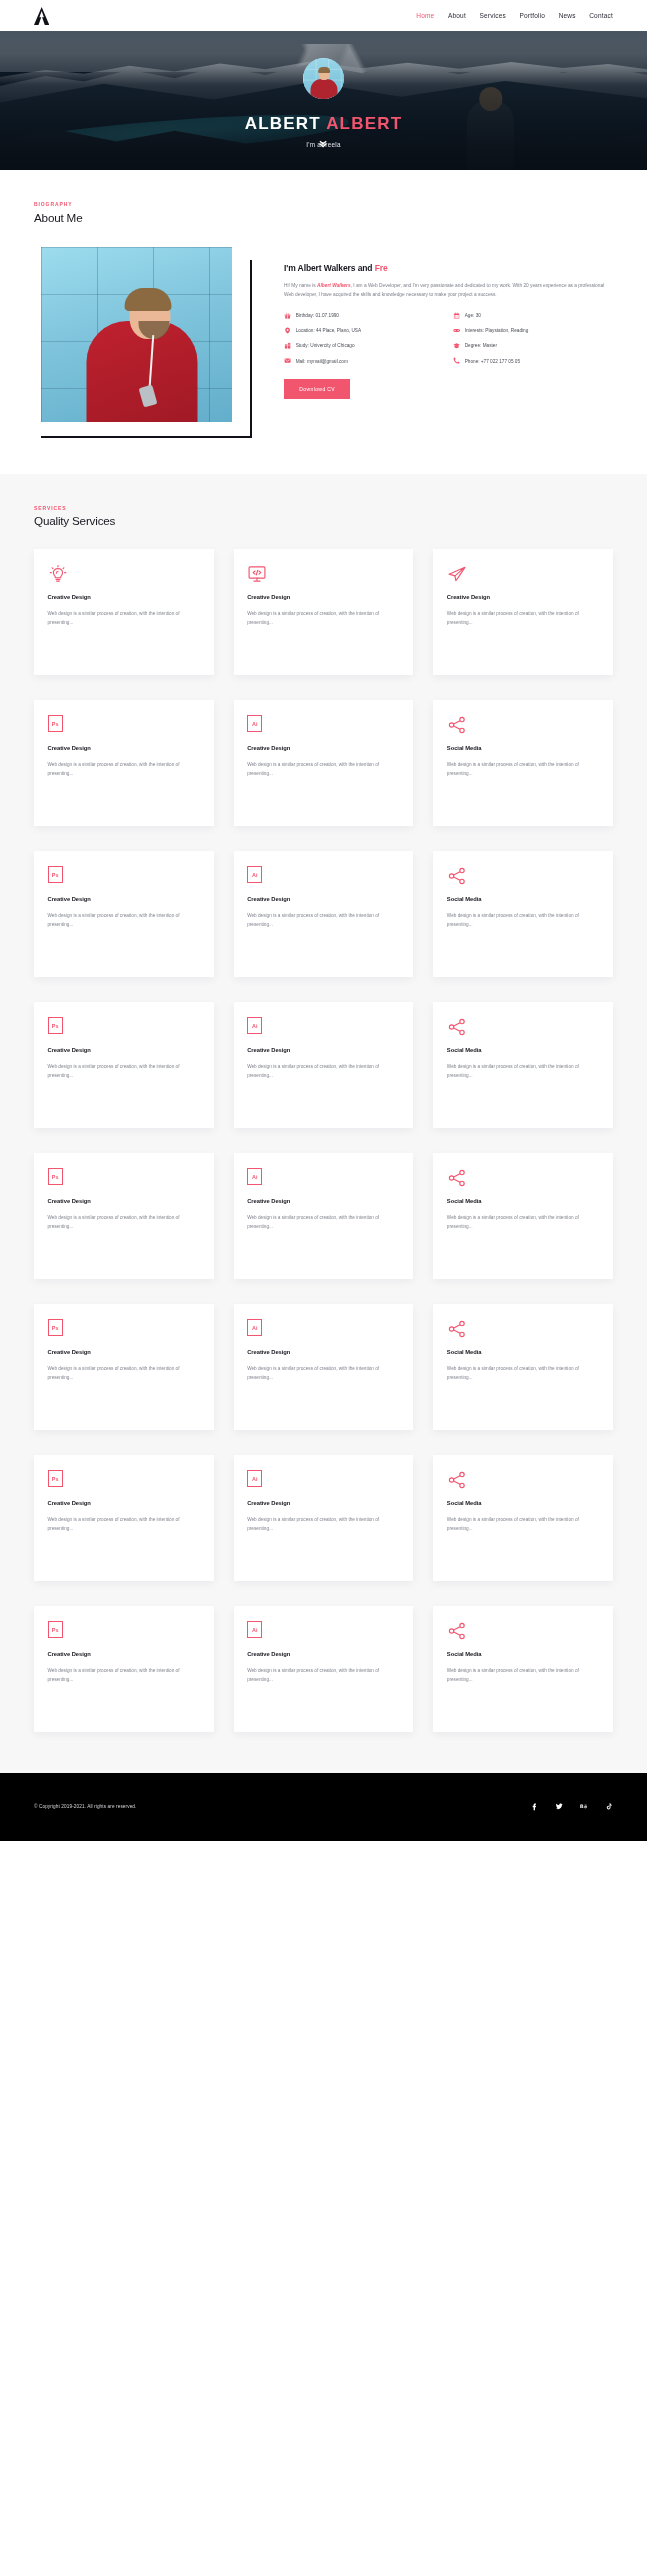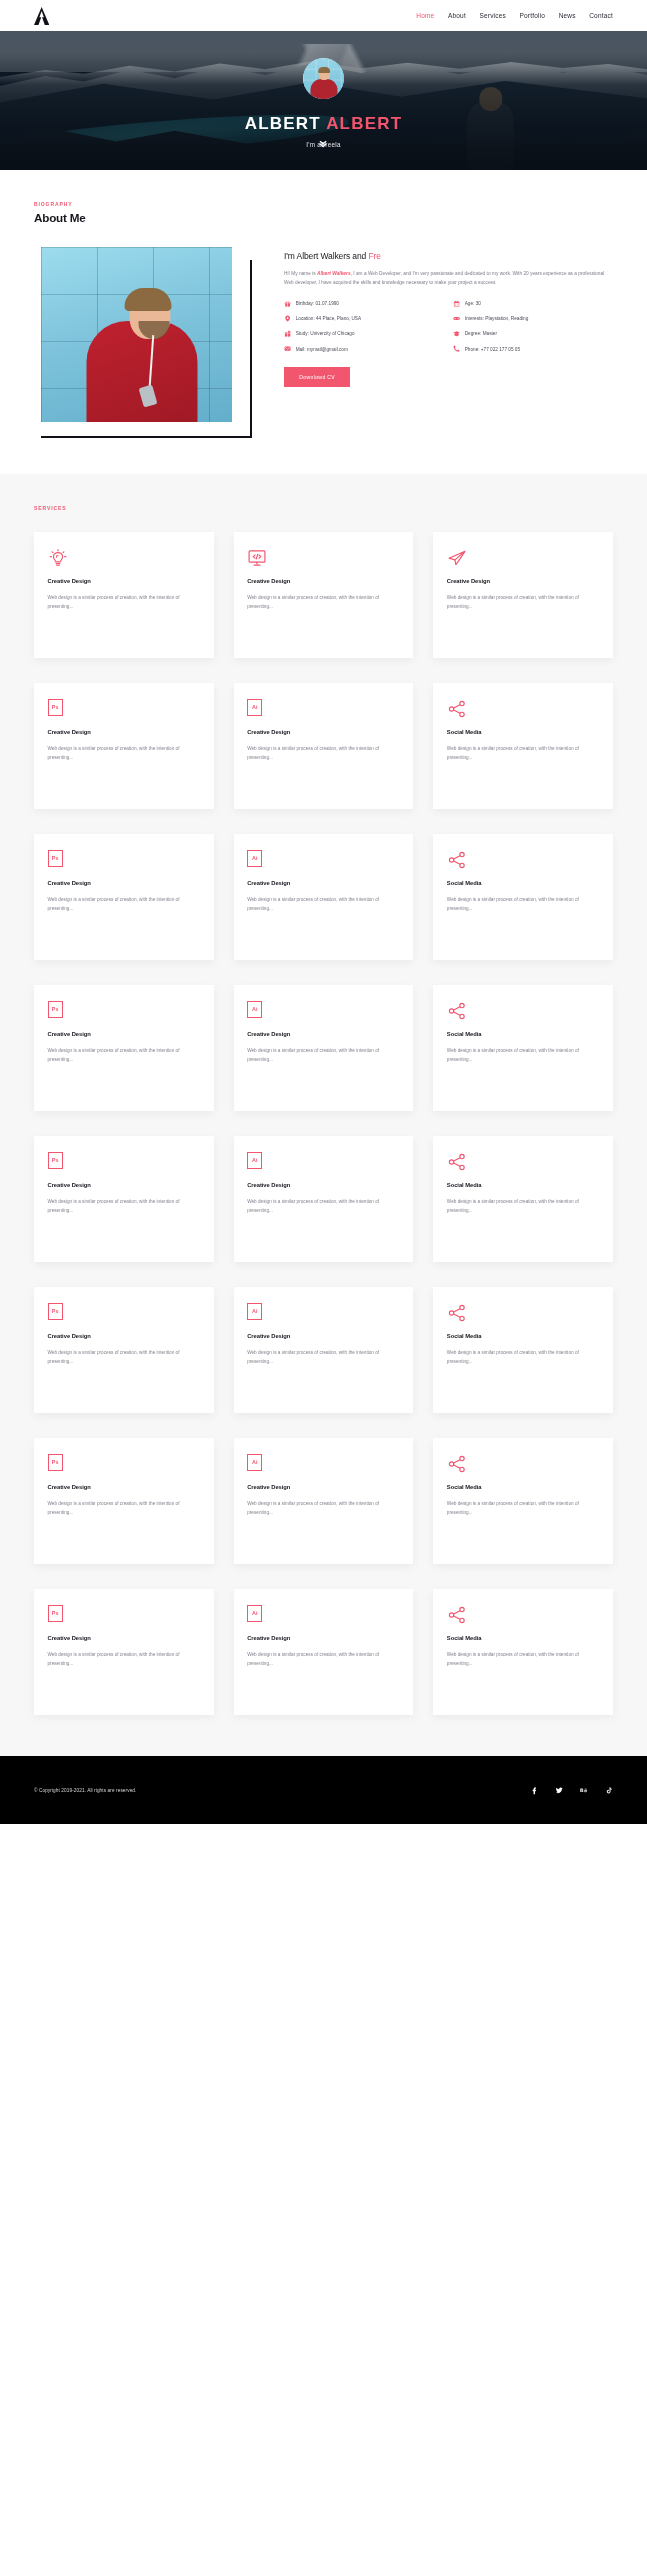--- a/index.html
+++ b/index.html
@@ -171,21 +171,21 @@
   .section { padding:0 34px; }
   .eyebrow {
     font-size:5px;
     letter-spacing:0.9px;
     color:#f2566f;
     text-transform:uppercase;
     font-weight:bold;
   }
   .section-title {
     font-size:11.7px;
-    font-weight:bold;
+    font-weight:normal;
     color:#17171f;
     margin-top:3.6px;
     letter-spacing:-0.2px;
   }
 
   
   .about { background:#ffffff; padding-top:31px; padding-bottom:41px; }
   .about-grid {
     display:flex;
     gap:25px;
@@ -251,23 +251,24 @@
   .about-photo .phone {
     position:absolute; left:52%; bottom:16px;
     width:14.4px; height:20px; border-radius:2.7px;
     background:#b9c0c6;
     transform:rotate(-16deg);
   }
 
   .about-body { flex:1; padding-top:3.6px; }
   .about-heading {
     font-size:8.5px;
-    font-weight:normal;
+    font-weight:bold;
     color:#17171f;
     letter-spacing:-0.1px;
+    margin-top:12px;
   }
   .about-heading .accent { color:#f2566f; }
   .about-text {
     margin-top:8px;
     font-size:4.8px;
     line-height:2.05;
     color:#7b7f8a;
   }
   .about-text .name-italic {
     color:#f2566f;
@@ -536,20 +537,21 @@
 
       </div>
 
       <button class="btn-cv">Downlowd CV</button>
     </div>
   </div>
 </section>
 
 <section class="services section">
   <div class="eyebrow">SERVICES</div>
+  <h2 class="section-title">Quality Services</h2>
   <div class="cards-wrap" id="cards-wrap">
       <div class="card-row">
         <div class="card">
           <div class="card-icon">
             <span>
               <svg width="20" height="20" viewBox="0 0 24 24" fill="none" stroke="#f2566f" stroke-width="1.4" stroke-linecap="round">
                 <path d="M9 16.5 C9 14.5 6.5 13.5 6.5 10.5 C6.5 7.5 9 5.5 12 5.5 C15 5.5 17.5 7.5 17.5 10.5 C17.5 13.5 15 14.5 15 16.5 Z"></path>
                 <path d="M9.8 18.5 H14.2"></path>
                 <path d="M10.3 20.5 H13.7"></path>
                 <path d="M12 9 C10.8 9 10 9.9 10 11"></path>

